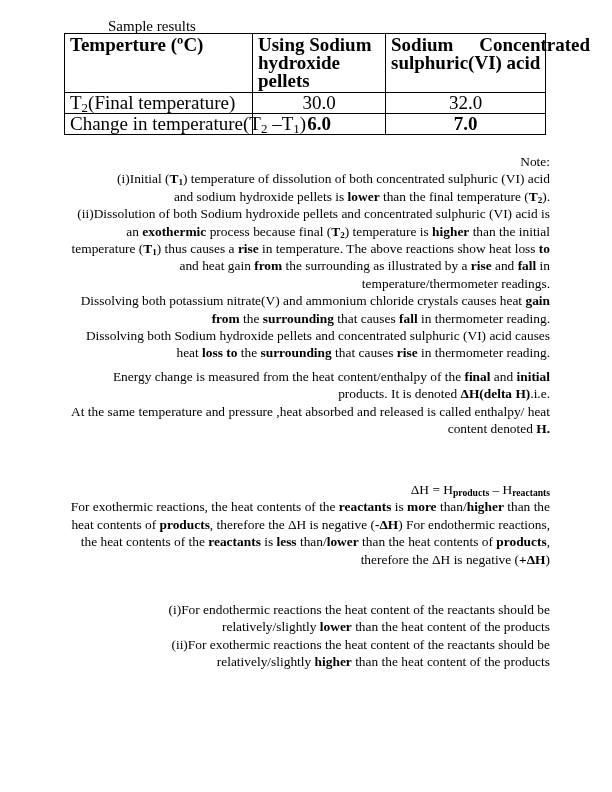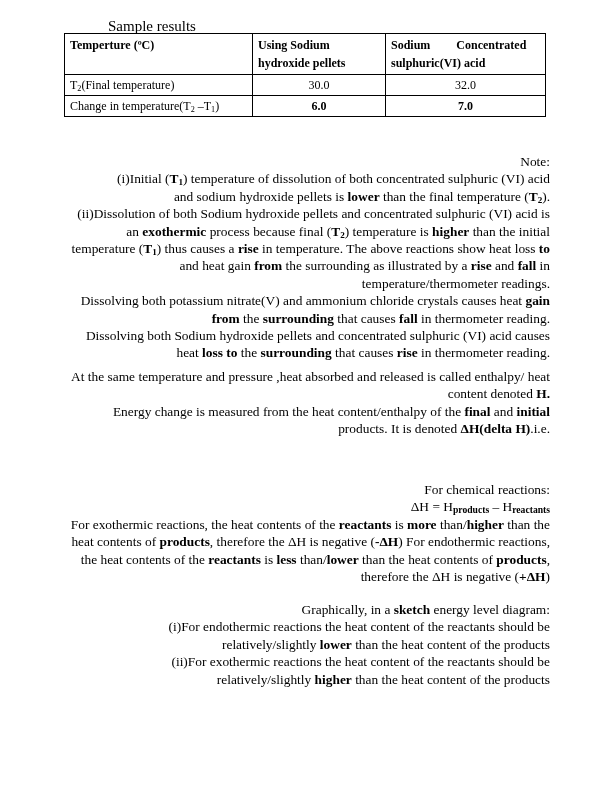--- a/index.html
+++ b/index.html
@@ -38,21 +38,21 @@
   }
 
   
   .results-table {
     position: absolute;
     left: 64px;
     top: 33px;
     width: 481px;
     border-collapse: collapse;
     table-layout: fixed;
-    font-size: 12px;
+    font-size: 19px;
   }
   .results-table td,
   .results-table th {
     border: 1px solid #000000;
     padding: 1px 5px;
     vertical-align: top;
     text-align: left;
     font-weight: normal;
   }
   .results-table th {
@@ -169,37 +169,35 @@
 
     <p><span>(ii)</span><span>Dissolution of both Sodium hydroxide pellets and concentrated sulphuric (VI) acid is an </span><b>exothermic</b><span> process because final (</span><b><span>T</span><sub class="sub-bold">2</sub></b><span>) temperature is </span><b>higher</b><span> than the initial temperature (</span><b><span>T</span><sub class="sub-bold">1</sub></b><span>) thus causes a </span><b>rise</b><span> in temperature. The above reactions show heat loss </span><b>to</b><span> and heat gain </span><b>from</b><span> the surrounding as illustrated by a </span><b>rise</b><span> and </span><b>fall</b><span> in temperature/thermometer readings.</span></p>
 
     <p><span>Dissolving both potassium nitrate(V)  and ammonium chloride crystals causes heat </span><b>gain from</b><span> the </span><b>surrounding</b><span> that causes </span><b>fall</b><span> in thermometer  reading.</span></p>
 
     <p class="lead-space"><span>Dissolving both Sodium hydroxide pellets and concentrated sulphuric (VI) acid causes heat </span><b>loss to</b><span> the </span><b>surrounding</b><span> that causes </span><b>rise</b><span> in thermometer reading.</span></p>
   </div>
 
   <div class="body-text blk" style="top:368px;">
 
+    <p><span>Energy change is measured from the heat content/enthalpy of the </span><b>final</b><span> and </span><b>initial</b><span> products. It is denoted </span><b>ΔH(delta H)</b><span>.i.e.</span></p>
+
     <p><span>At the same temperature and pressure ,heat absorbed and released is called enthalpy/ heat content denoted </span><b>H.</b></p>
 
-    <p><span>Energy change is measured from the heat content/enthalpy of the </span><b>final</b><span> and </span><b>initial</b><span> products. It is denoted </span><b>ΔH(delta H)</b><span>.i.e.</span></p>
-
   </div>
 
   <div class="body-text blk" style="top:481px;">
 
-    <p>For chemical reactions:</p>
 
     <p class="formula-line"><span>ΔH = H</span><span class="smallsub">products</span><span> – H</span><span class="smallsub">reactants</span></p>
 
     <p><span>For exothermic reactions, the heat contents of the </span><b>reactants</b><span> is </span><b>more</b><span> than/</span><b>higher</b><span> than the heat contents of </span><b>products</b><span>, therefore the ΔH is negative (</span><b>-ΔH</b><span>)  For endothermic reactions, the heat contents of the </span><b>reactants</b><span> is </span><b>less</b><span> than/</span><b>lower</b><span> than the heat contents of </span><b>products</b><span>, therefore the ΔH is negative (</span><b>+ΔH</b><span>)</span></p>
   </div>
 
   <div class="body-text blk" style="top:601px;">
 
-    <p><span>Graphically, in a </span><b>sketch</b><span> energy level diagram:</span></p>
 
     <p class="indent"><span>(i)</span><span>For endothermic reactions the heat content of the reactants should be relatively/slightly </span><b>lower</b><span> than the heat content of the products</span></p>
 
     <p class="indent"><span>(ii)</span><span>For exothermic reactions the heat content of the reactants should be relatively/slightly </span><b>higher</b><span> than the heat content of the products</span></p>
   </div>
 
 </div>
 
 </body></html>

